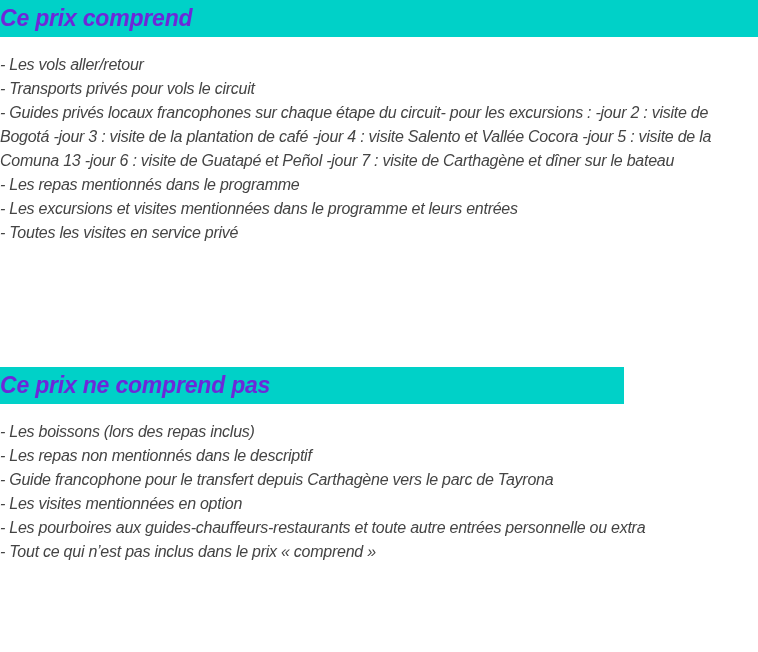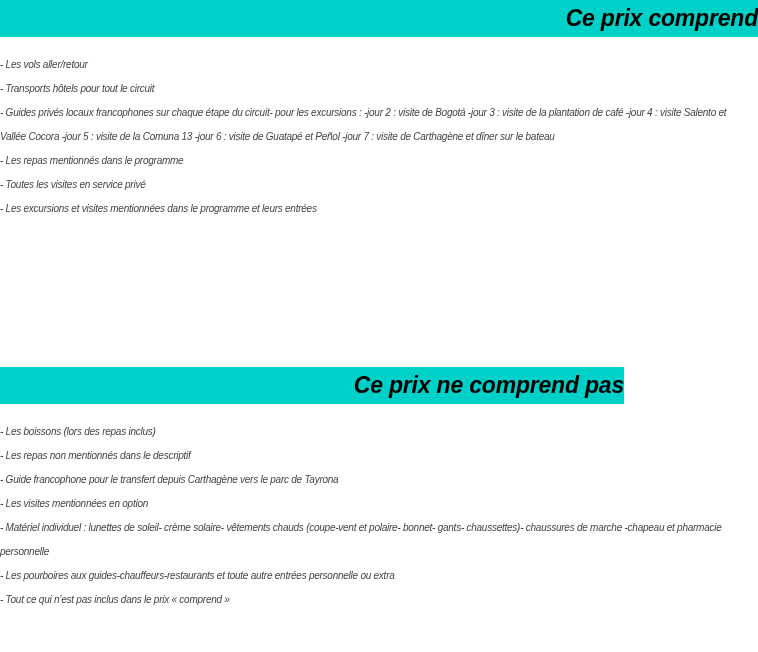--- a/index.html
+++ b/index.html
@@ -9,69 +9,67 @@
     }
     body {
       width: 758px;
       height: 652px;
       overflow: hidden;
       font-family: "Liberation Sans", "DejaVu Sans", sans-serif;
       color: #444444;
     }
     .section-header {
       background: #00d1c8;
-      color: #000000;
+      color: #6d28d9;
       height: 37px;
       box-sizing: border-box;
-      padding-left: 24px;
+      padding-left: 0;
       font-style: italic;
       font-weight: bold;
       font-size: 23px;
       line-height: 37px;
       letter-spacing: -0.2px;
       white-space: nowrap;
-      text-align: right;
     }
     .section-list {
       list-style: none;
       margin: 0;
       padding: 0;
       font-style: italic;
-      font-size: 10px;
+      font-size: 16px;
       line-height: 24px;
       letter-spacing: -0.25px;
     }
     .section-list li {
       margin: 0;
       padding: 0;
     }
     #sec-included { position: absolute; left: 0; top: 0; width: 758px; }
     #sec-included .section-list { position: absolute; top: 53px; left: 0; width: 752px; }
     #sec-excluded { position: absolute; left: 0; top: 367px; width: 624px; }
     #sec-excluded .section-list { position: absolute; top: 53px; left: 0; width: 752px; }
   </style>
 </head>
 <body>
 
 <section id="sec-included">
   <div class="section-header">Ce prix comprend</div>
   <ul class="section-list">
     <li>- Les vols aller/retour</li>
-    <li>- Transports hôtels pour tout le circuit</li>
+    <li>- Transports privés pour vols le circuit</li>
     <li>- Guides privés locaux francophones sur chaque étape du circuit- pour les excursions : -jour 2 : visite de Bogotá -jour 3 : visite de la plantation de café -jour 4 : visite Salento et Vallée Cocora -jour 5 : visite de la Comuna 13 -jour 6 : visite de Guatapé et Peñol -jour 7 : visite de Carthagène et dîner sur le bateau</li>
     <li>- Les repas mentionnés dans le programme</li>
+    <li>- Les excursions et visites mentionnées dans le programme et leurs entrées</li>
     <li>- Toutes les visites en service privé</li>
-    <li>- Les excursions et visites mentionnées dans le programme et leurs entrées</li>
   </ul>
 </section>
 
 <section id="sec-excluded">
   <div class="section-header">Ce prix ne comprend pas</div>
   <ul class="section-list">
     <li>- Les boissons (lors des repas inclus)</li>
     <li>- Les repas non mentionnés dans le descriptif</li>
     <li>- Guide francophone pour le transfert depuis Carthagène vers le parc de Tayrona</li>
     <li>- Les visites mentionnées en option</li>
-    <li>- Matériel individuel : lunettes de soleil- crème solaire- vêtements chauds (coupe-vent et polaire- bonnet- gants- chaussettes)- chaussures de marche -chapeau et pharmacie personnelle</li>
     <li>- Les pourboires aux guides-chauffeurs-restaurants et toute autre entrées personnelle ou extra</li>
     <li>- Tout ce qui n’est pas inclus dans le prix « comprend »</li>
   </ul>
 </section>
 
 </body></html>

